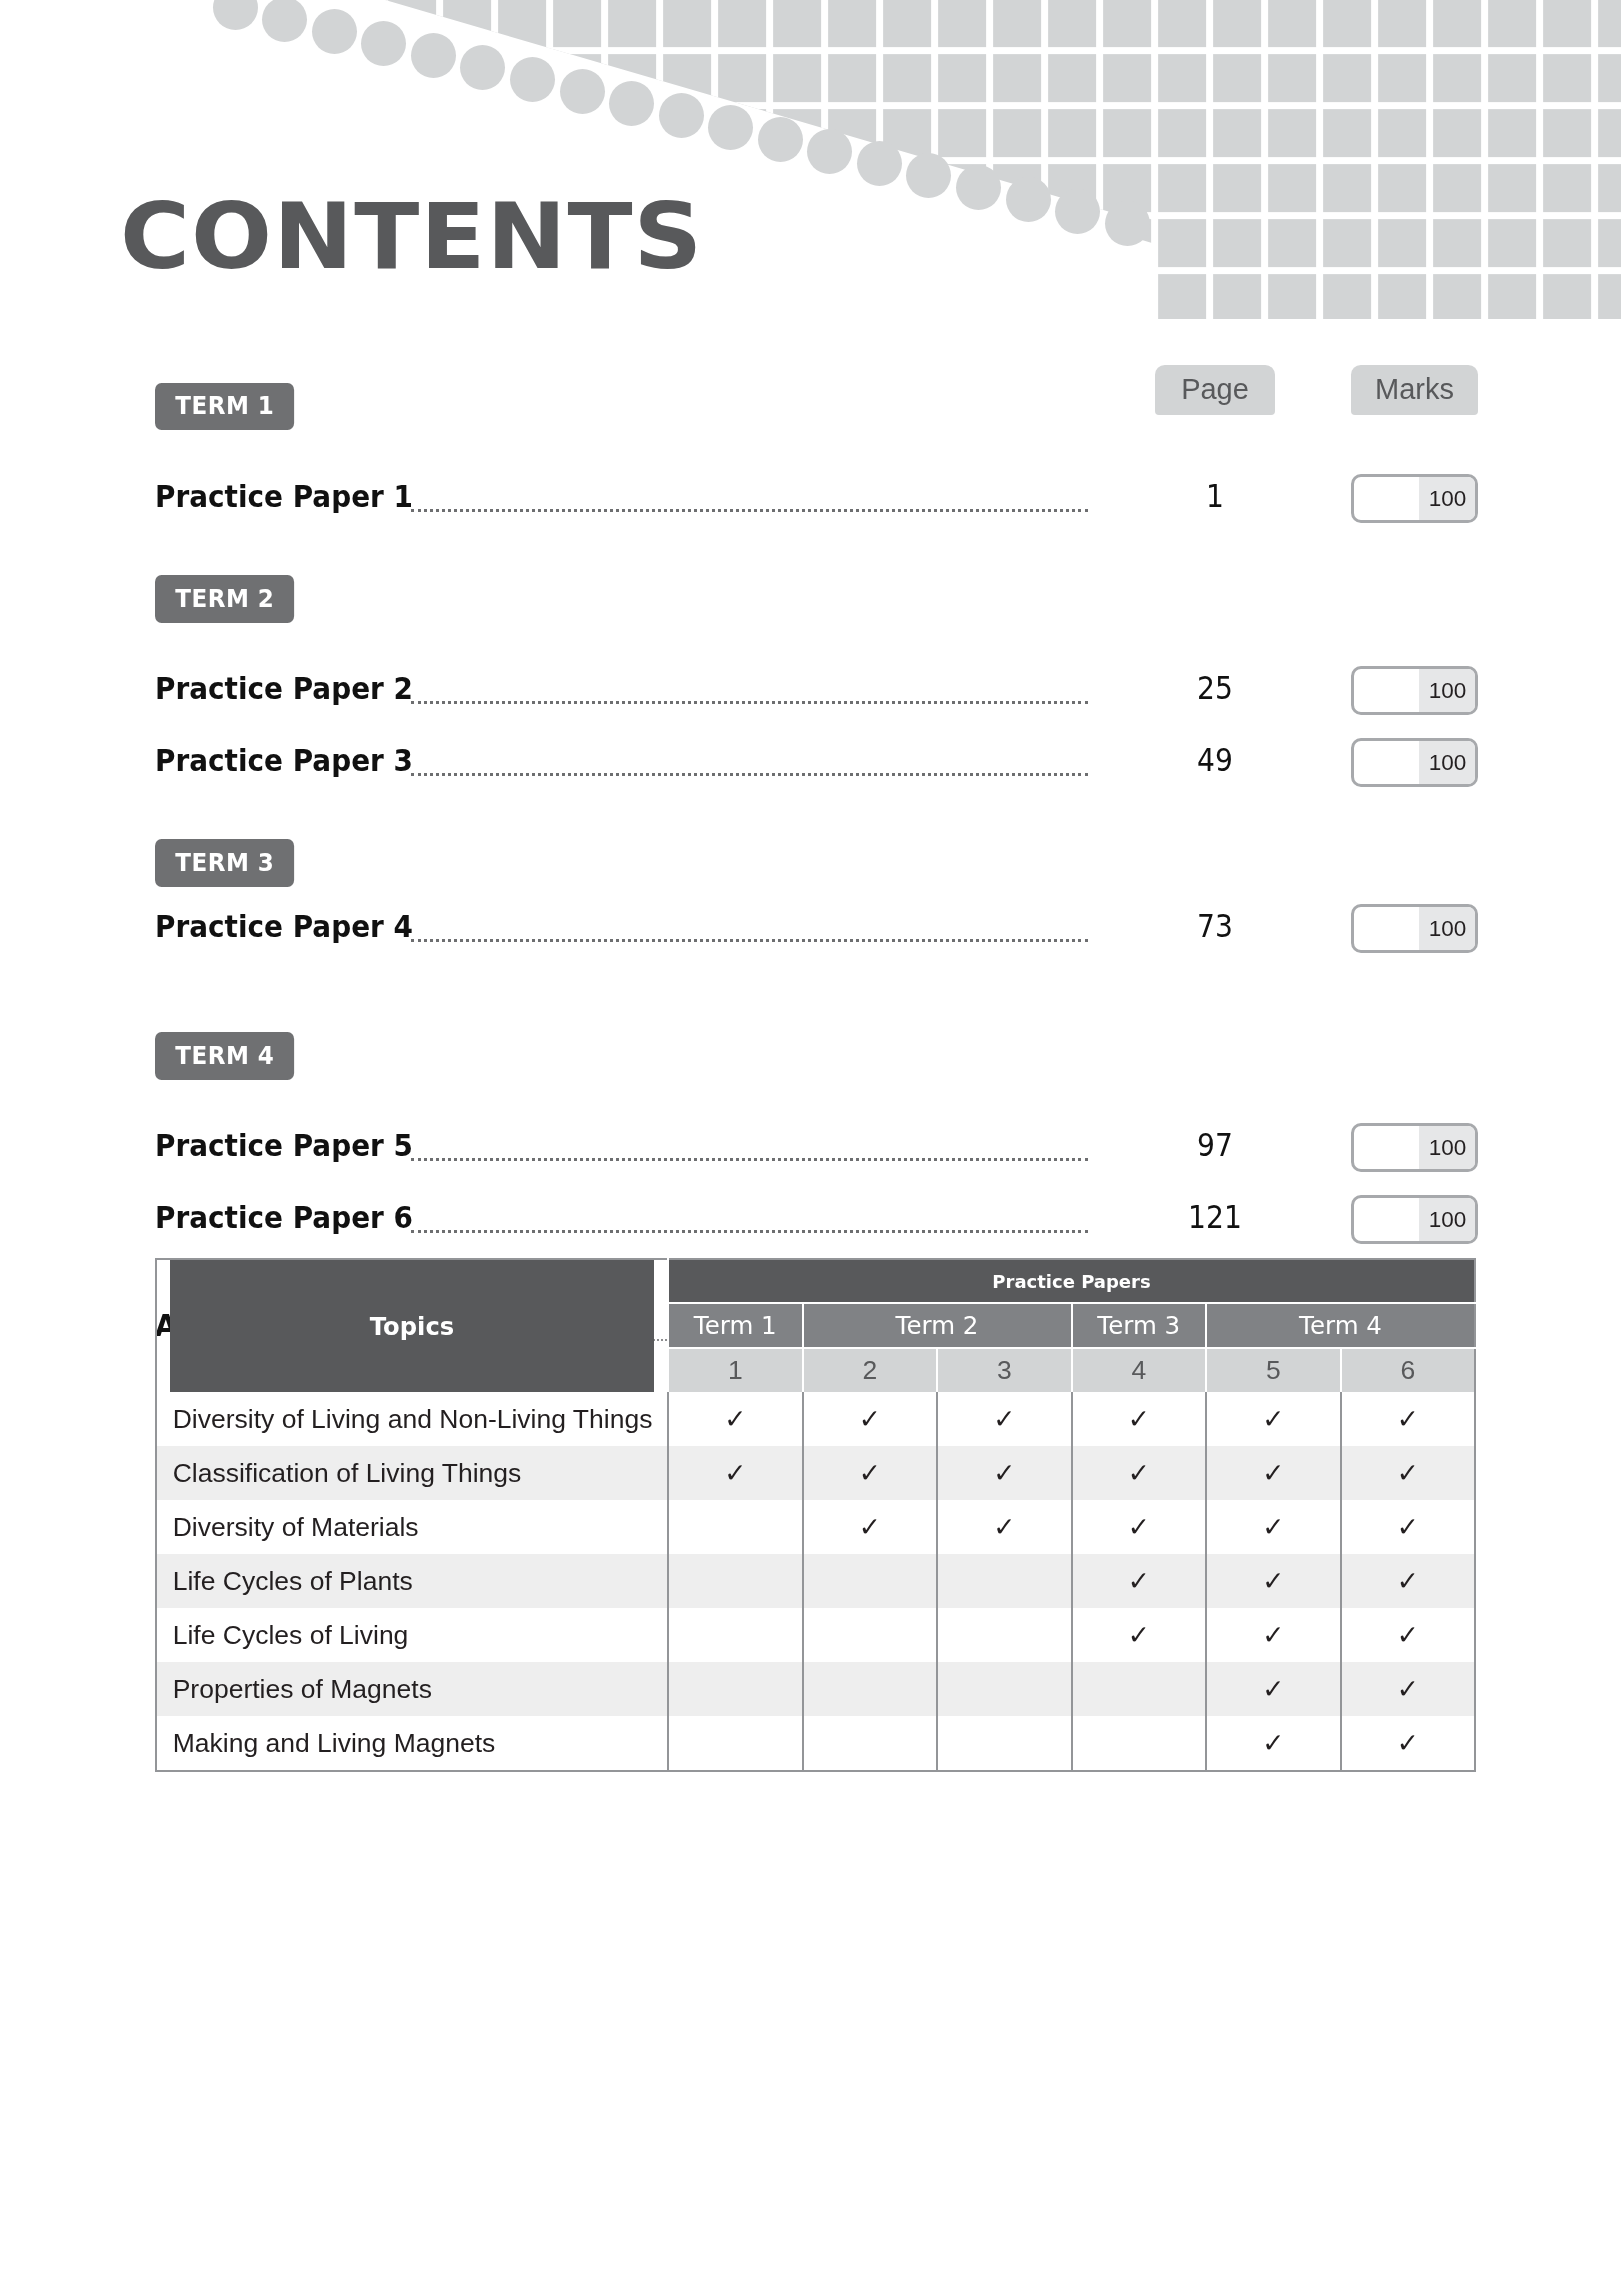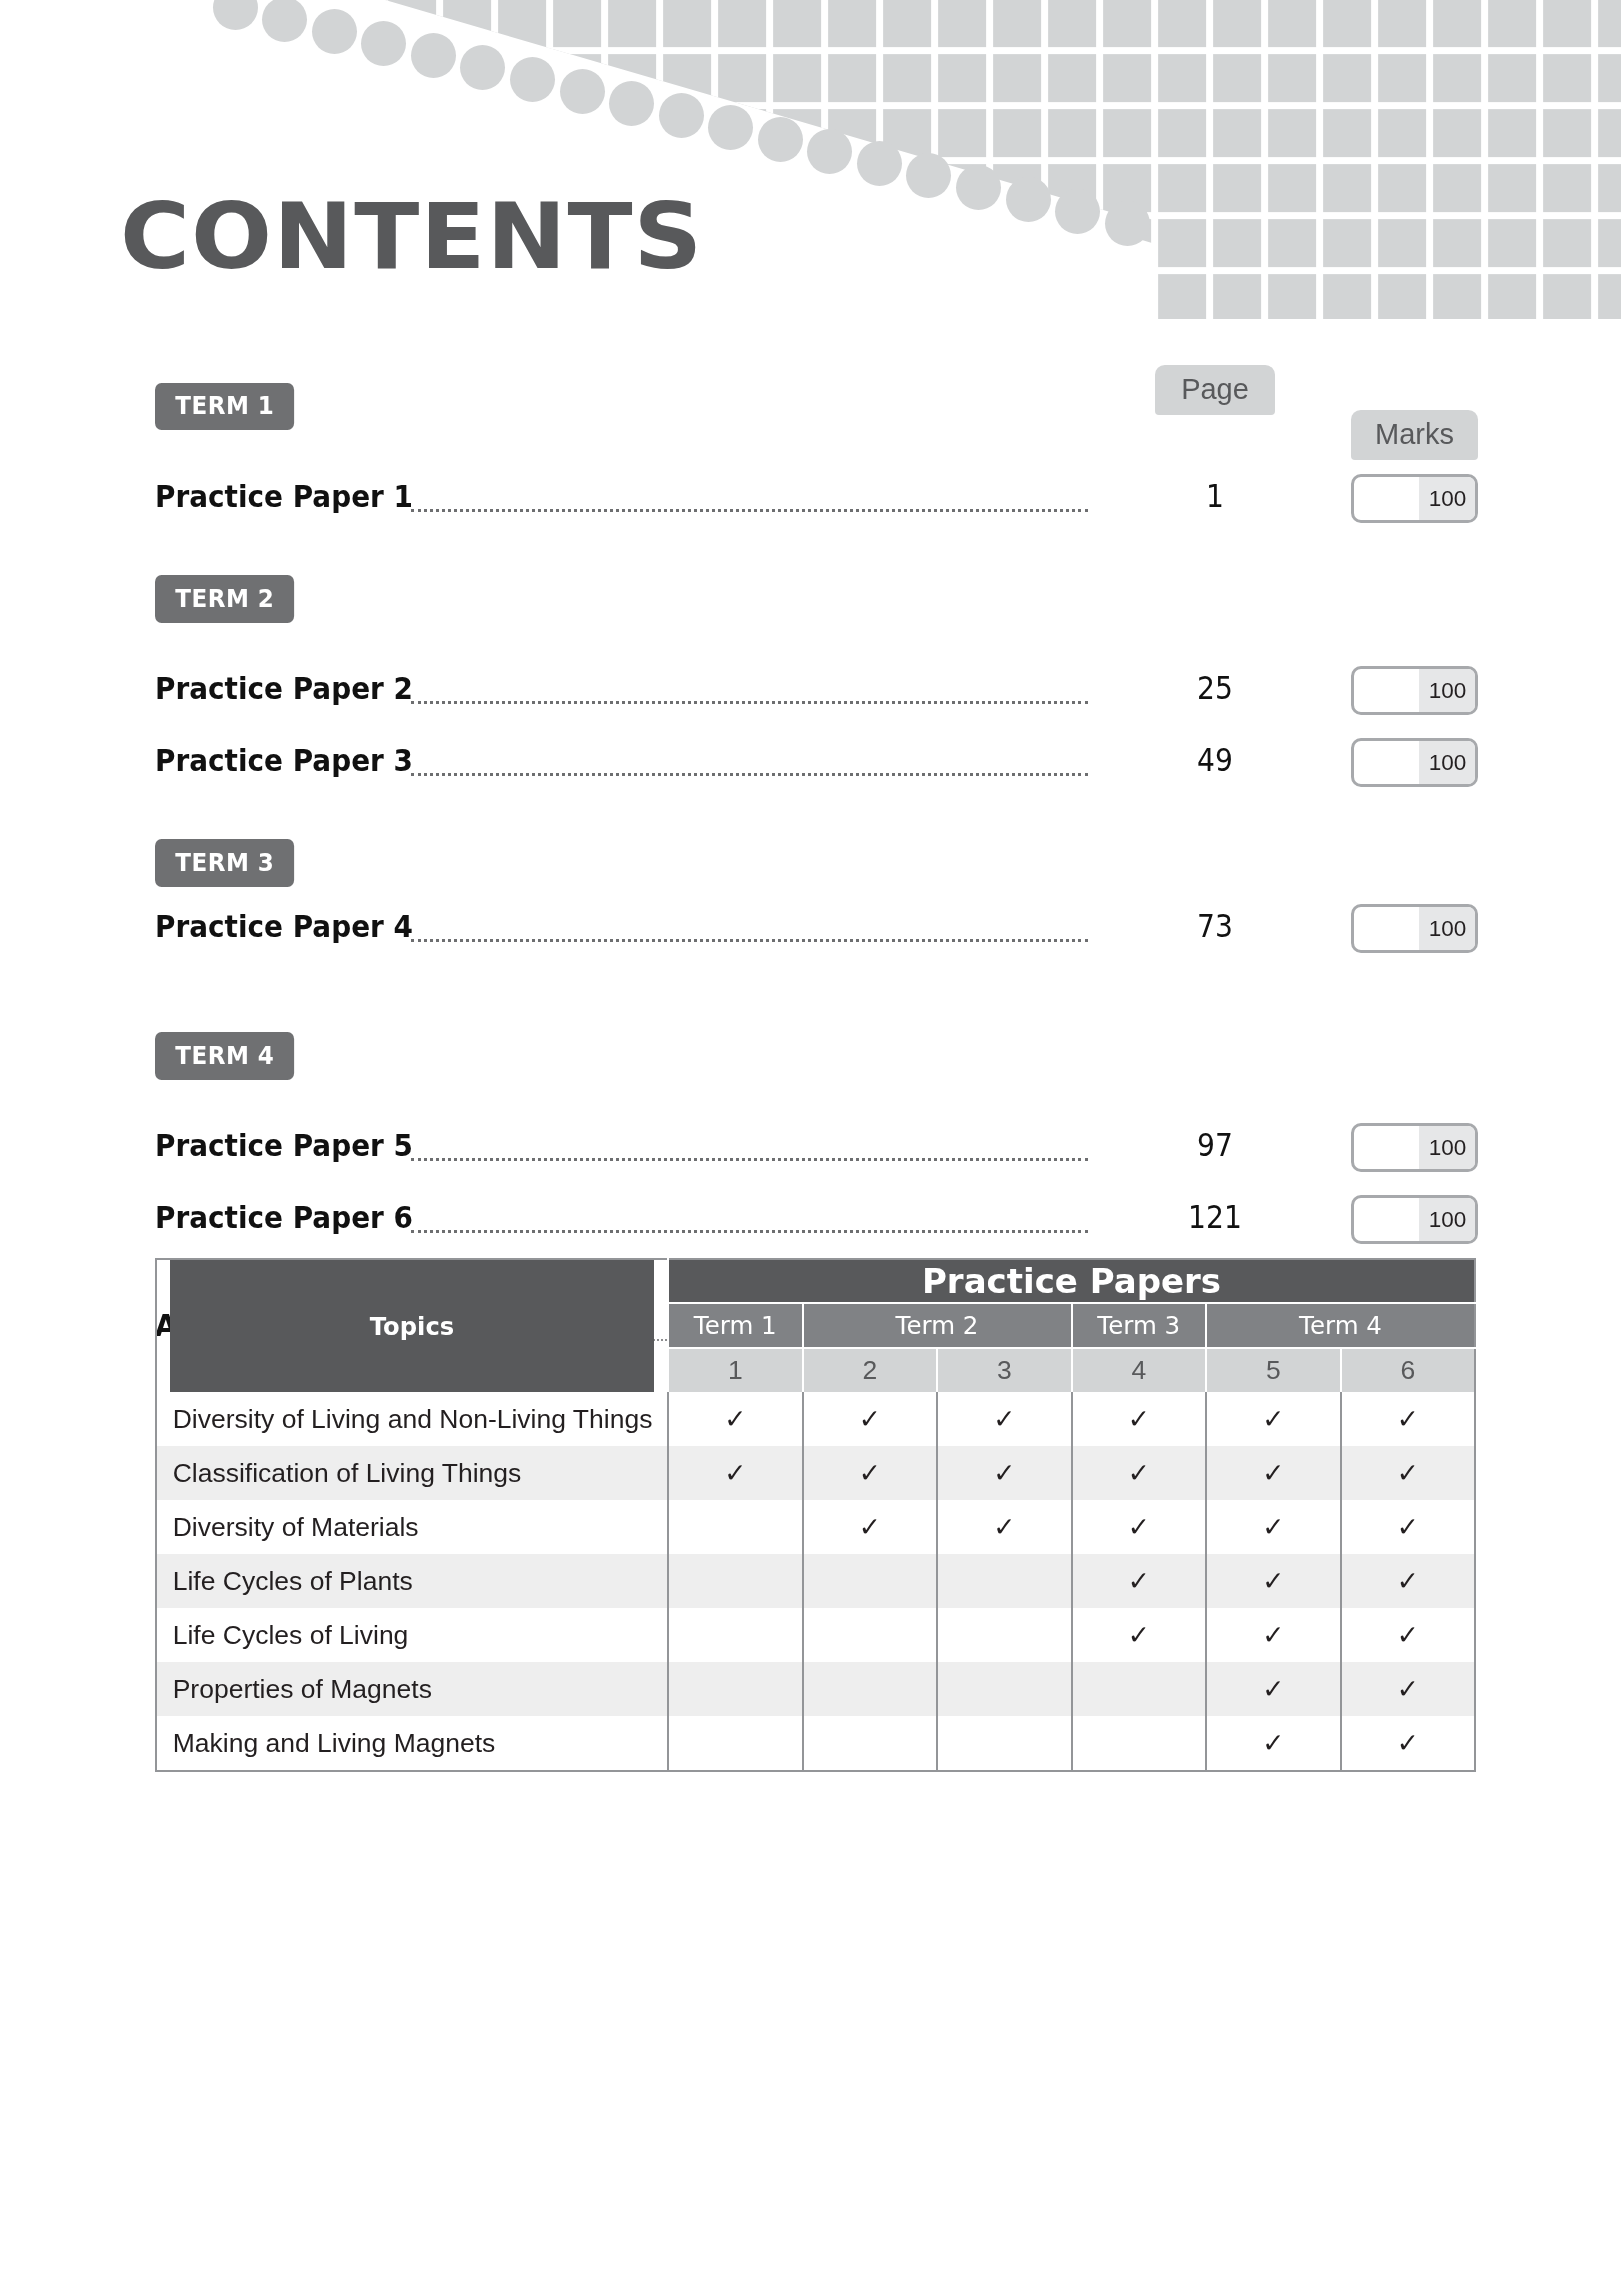--- a/index.html
+++ b/index.html
@@ -120,21 +120,21 @@
     background: #d2d4d5;
     color: #58595b;
     font-family: "Liberation Sans", sans-serif;
     font-weight: 400;
     font-size: 29px;
     text-align: center;
     border-radius: 9.8px 9.8px 3.9px 3.9px;
     padding: 7.8px 0 8.8px 0;
   }
   .chip-page { left: 1155px; top: 0px; width: 120px; }
-  .chip-marks { left: 1351px; top: 0px; width: 127px; margin-top: 45px; }
+  .chip-marks { left: 1351px; top: 0px; width: 127px; }
   .term-badge-wrap {
     position: absolute;
     left: 155px;
   }
 
   .row {
     position: absolute;
     left: 0;
     width: 1621px;
     height: 55px;
@@ -255,21 +255,21 @@
     vertical-align: middle;
     width: 510px;
     border-right: 2.9px solid #ffffff;
     transform: scaleX(0.95);
   }
   .th-pp {
     background: #58595b;
     color: #ffffff;
     font-family: "DejaVu Sans", sans-serif;
     font-weight: 700;
-    font-size: 34px;
+    font-size: 18px;
     text-align: center;
     height: 42px;
     border-bottom: 2.9px solid #ffffff;
   }
   .th-term {
     background: #808285;
     color: #ffffff;
     font-family: "DejaVu Sans", sans-serif;
     font-weight: 400;
     font-size: 24.5px;

